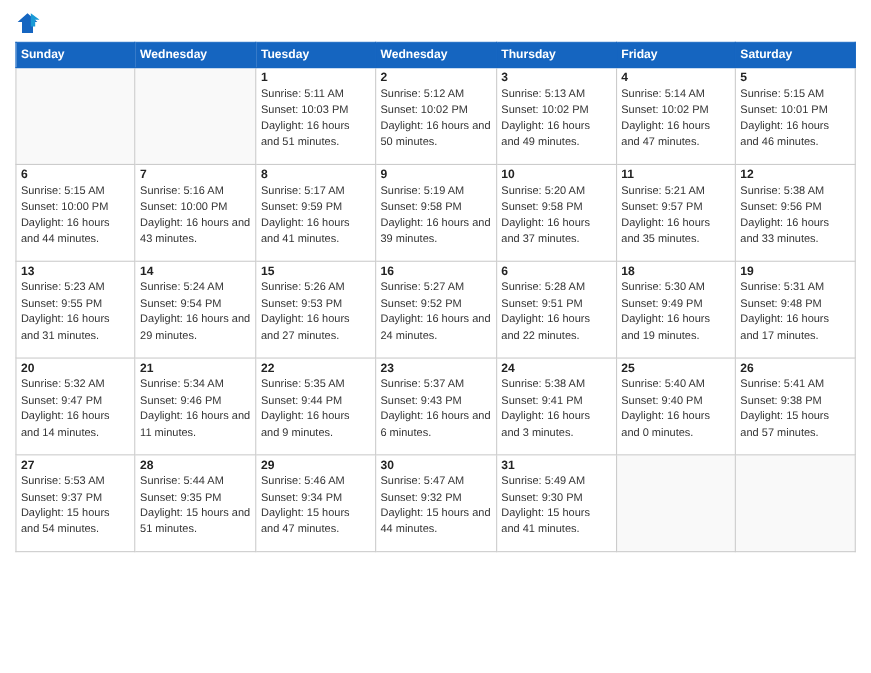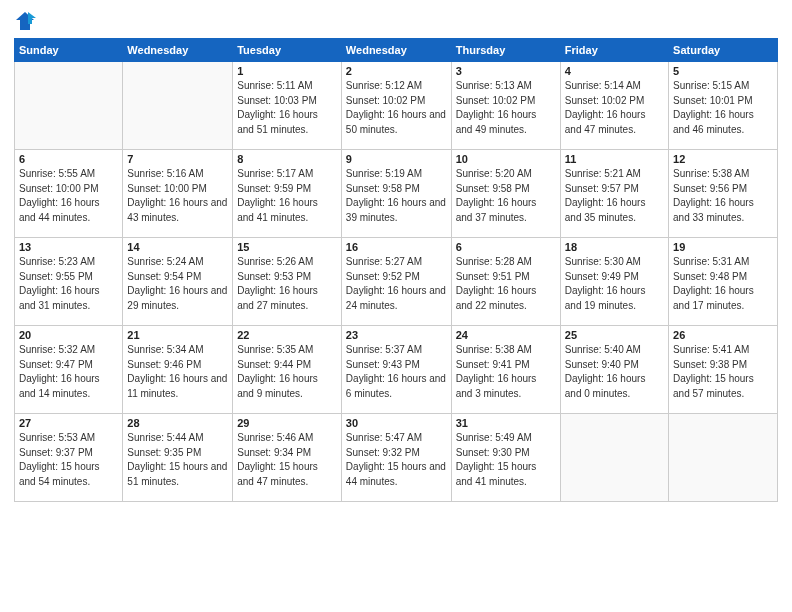--- a/index.html
+++ b/index.html
@@ -156,21 +156,21 @@
             <div class="day-num">5</div>
             <div class="day-info">Sunrise: 5:15 AM
 Sunset: 10:01 PM
 Daylight: 16 hours
 and 46 minutes.</div>
           </td>
         </tr>
         <tr>
           <td>
             <div class="day-num">6</div>
-            <div class="day-info">Sunrise: 5:55 AM
+            <div class="day-info">Sunrise: 5:15 AM
 Sunset: 10:00 PM
 Daylight: 16 hours
 and 44 minutes.</div>
           </td>
           <td>
             <div class="day-num">7</div>
             <div class="day-info">Sunrise: 5:16 AM
 Sunset: 10:00 PM
 Daylight: 16 hours
 and 43 minutes.</div>

